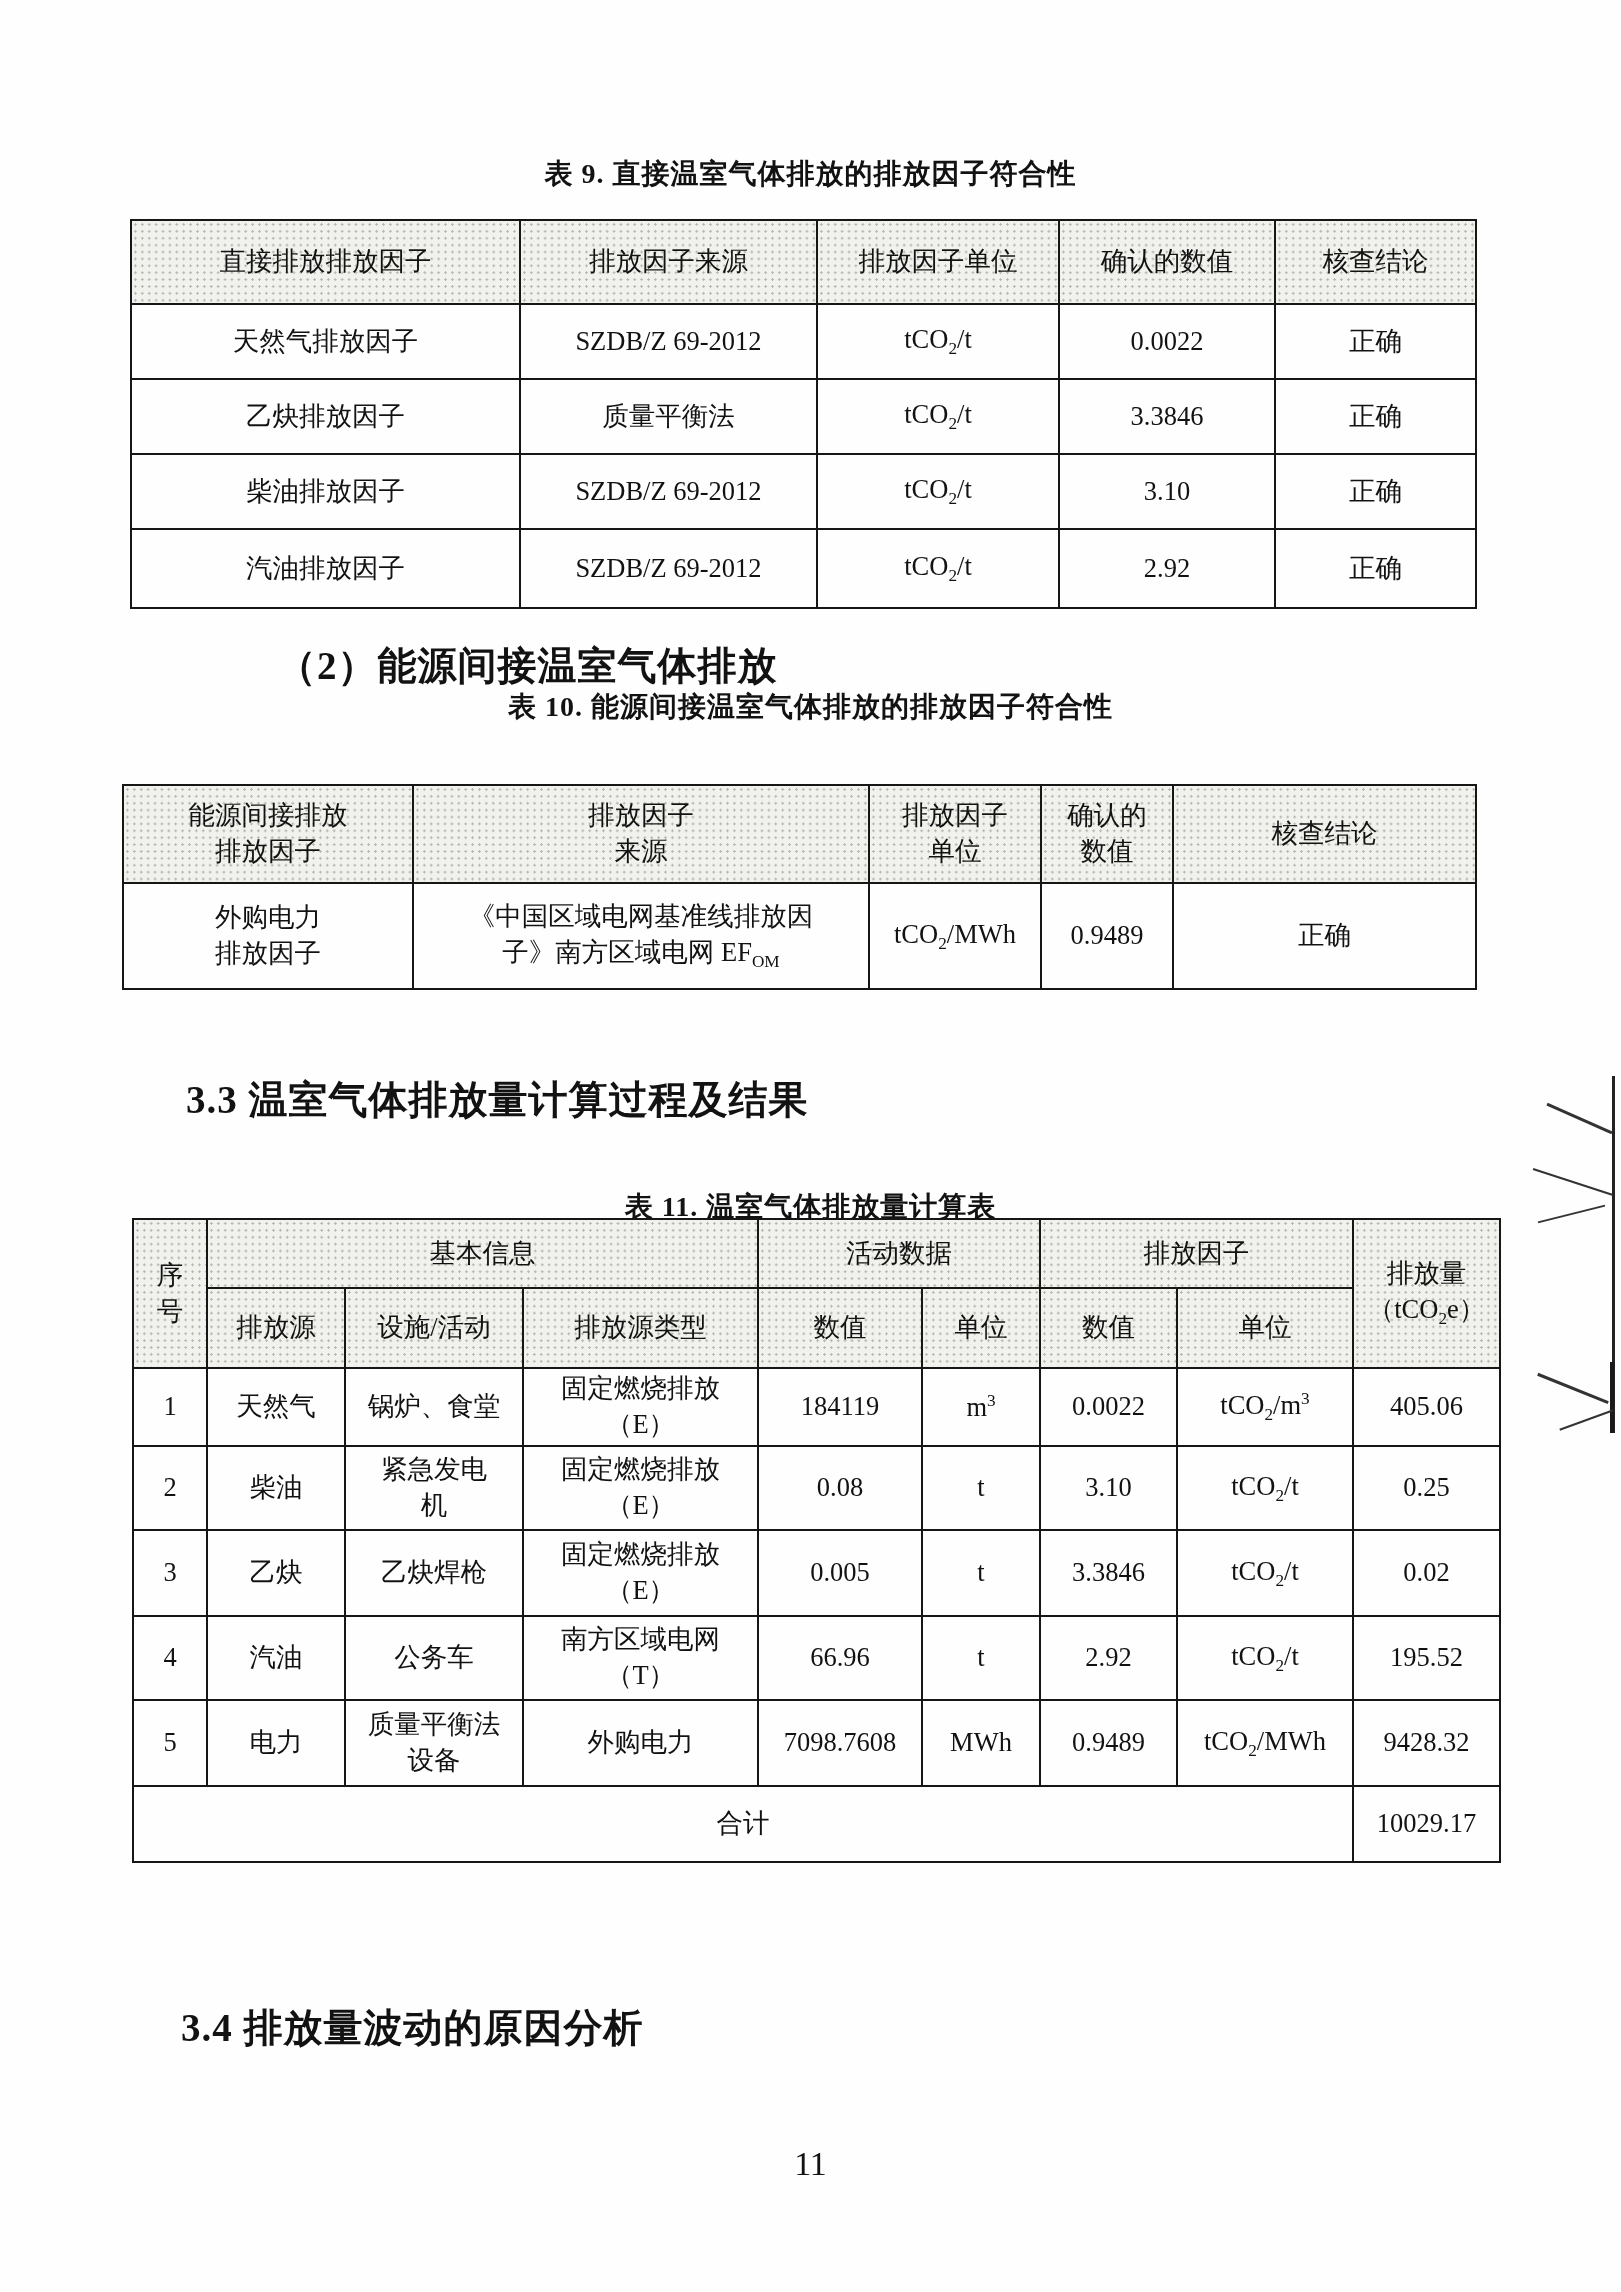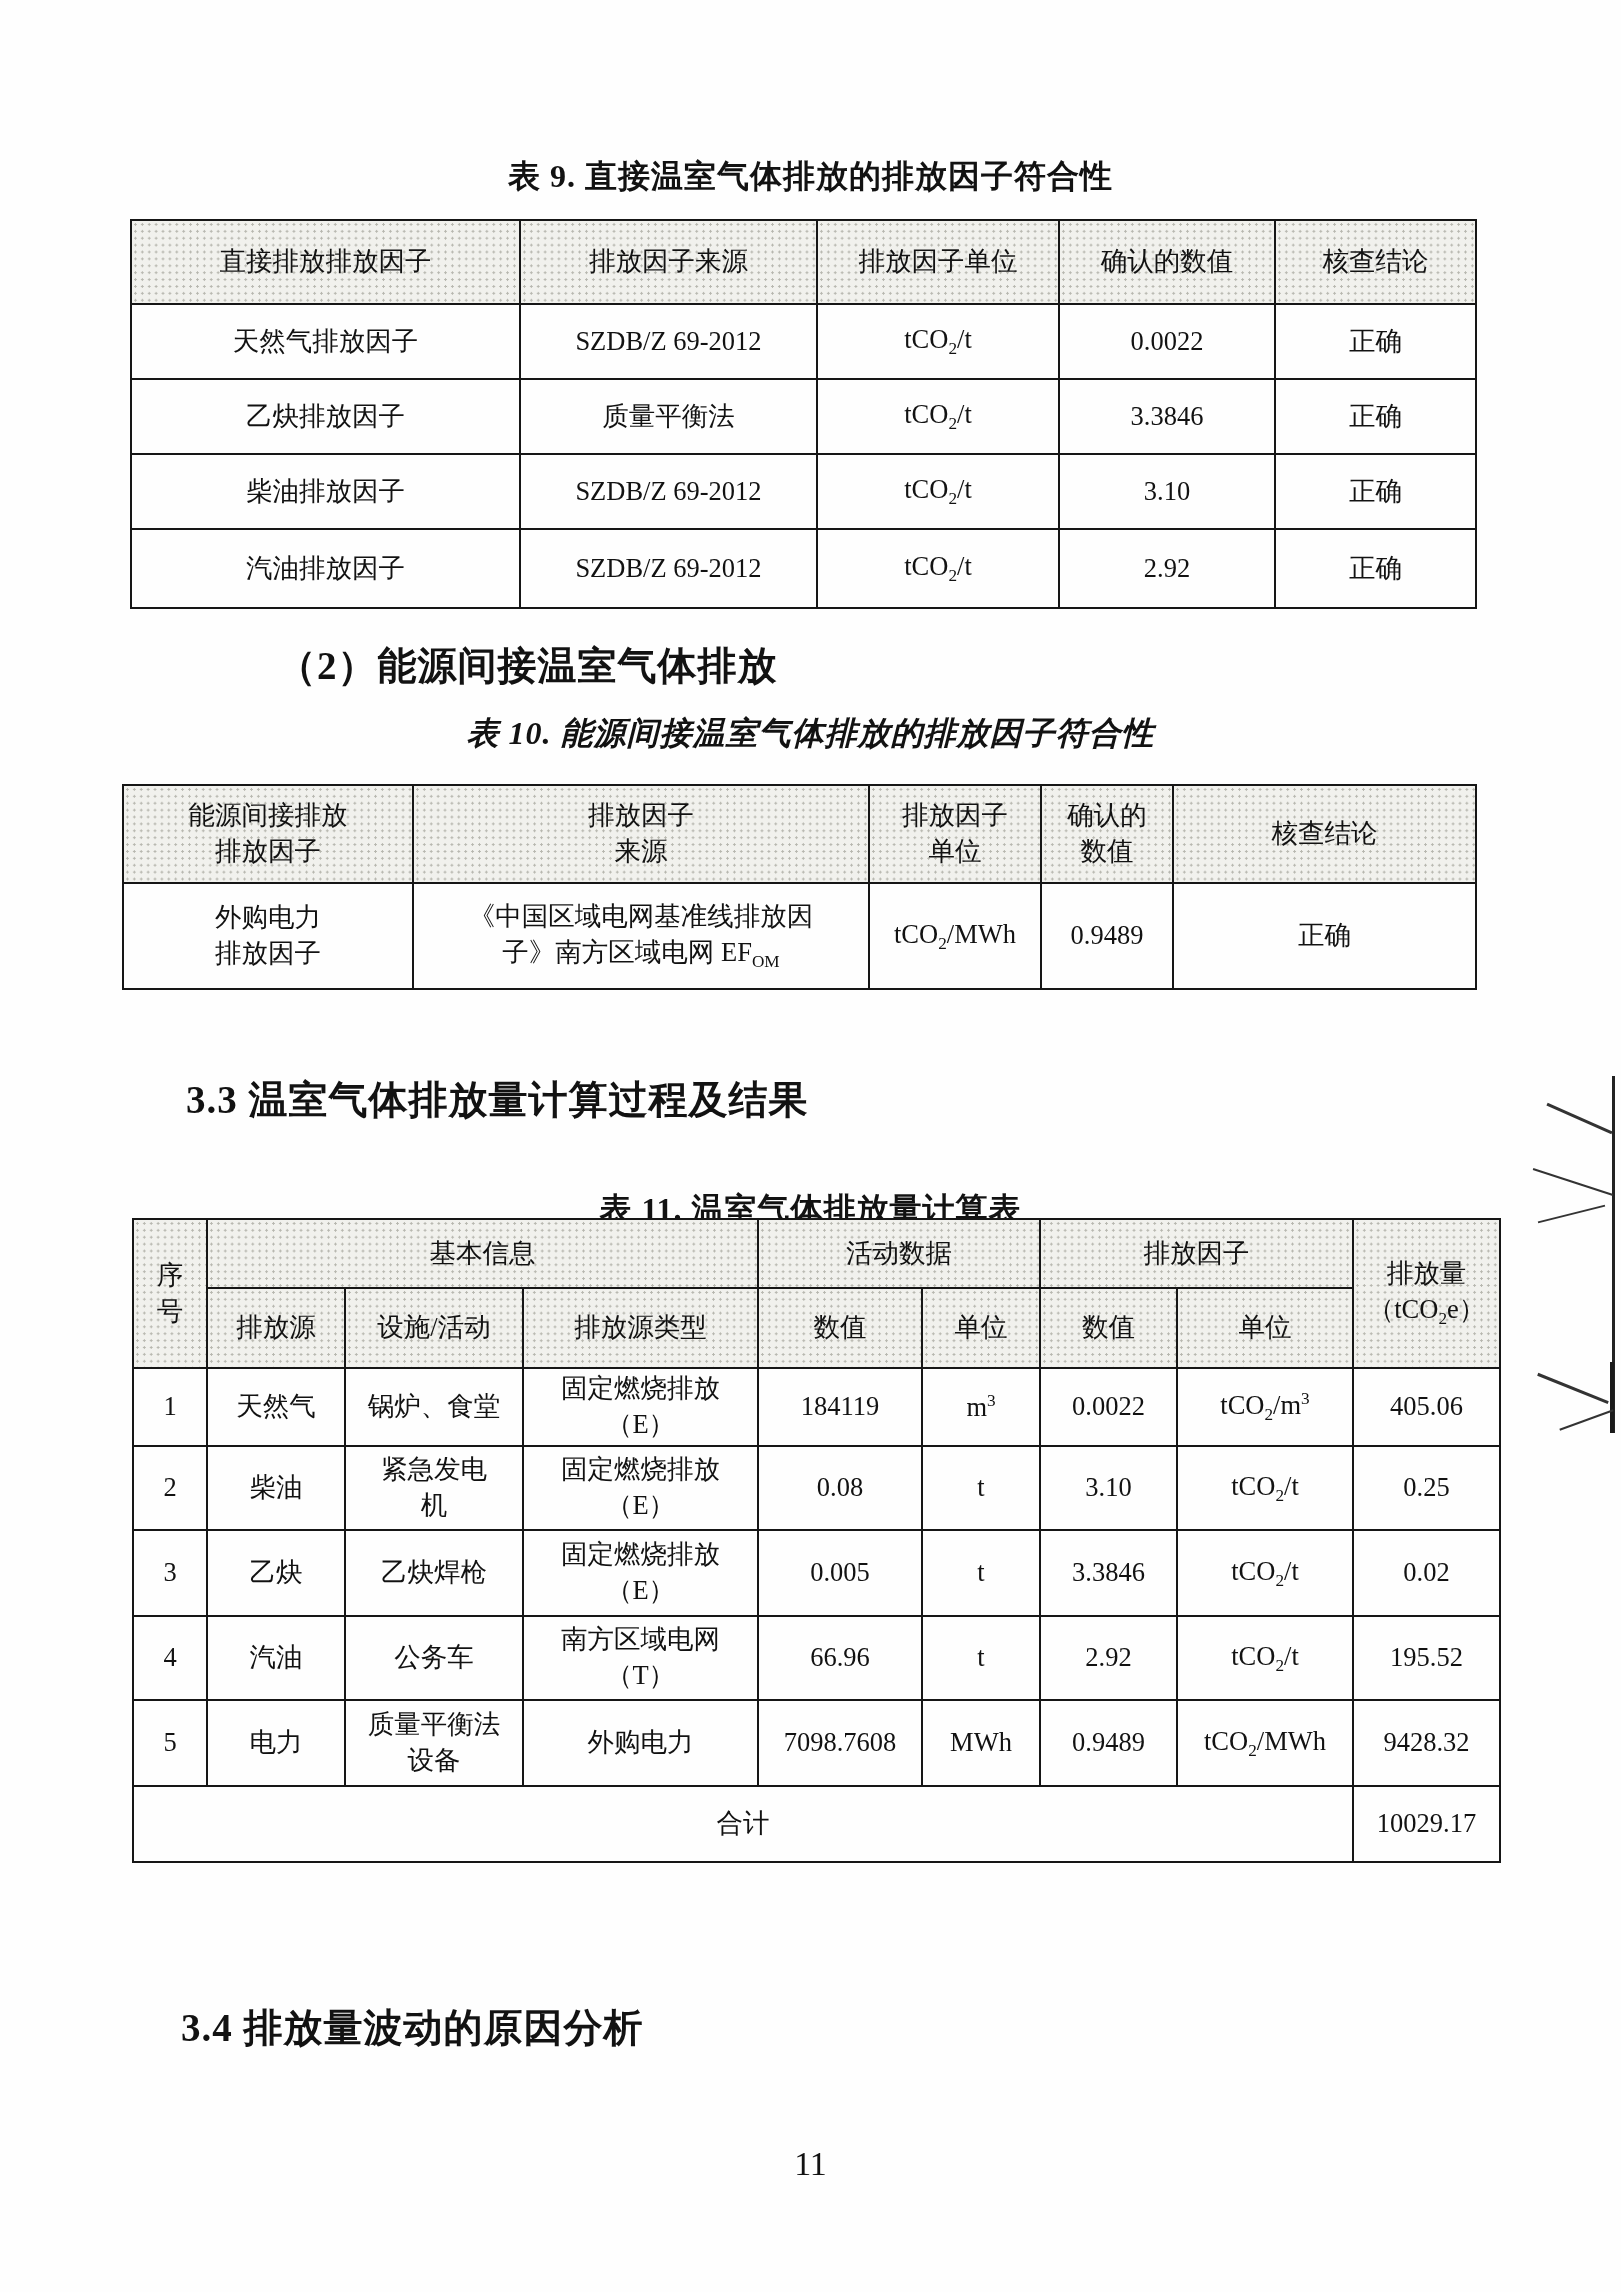--- a/index.html
+++ b/index.html
@@ -3,21 +3,21 @@
 <meta charset="utf-8">
 <style>
   html,body { margin:0; padding:0; background:#e8e8e8; }
   .page {
     position:relative; width:1621px; height:2293px; margin:0 auto;
     background:#fefefe; color:#121212; overflow:hidden;
     font-family:"Liberation Serif", serif;
   }
   .abs { position:absolute; }
   .tbl-title {
-    width:100%; text-align:center; font-weight:bold; font-size:32px;
+    width:100%; text-align:center; font-weight:bold; font-size:28px;
     letter-spacing:1px;
   }
   .heading { font-weight:bold; font-size:39px; letter-spacing:1px; }
   table { border-collapse:collapse; table-layout:fixed; border:2.9px solid #0c0c0c; }
   th, td {
     border:2px solid #161616; text-align:center; vertical-align:middle;
     font-size:26.5px; font-weight:normal; white-space:pre-line;
     line-height:1.35; padding:2px 3.9px; overflow:hidden;
   }
   .shaded {
@@ -90,21 +90,21 @@
         <td>SZDB/Z 69-2012</td>
         <td>tCO<sub>2</sub>/t</td>
         <td>2.92</td>
         <td>正确</td>
       </tr>
     </tbody>
   </table>
 
   <div class="abs heading" style="top:639px; left:277px;">（2）能源间接温室气体排放</div>
 
-  <div class="abs tbl-title" style="top:712px; left:0;font-style:italic;">表 10. 能源间接温室气体排放的排放因子符合性</div>
+  <div class="abs tbl-title" style="top:688px; left:0;">表 10. 能源间接温室气体排放的排放因子符合性</div>
 
   <table class="abs" style="top:784px; left:122px; width:1353px;">
     <colgroup>
       <col style="width:290px">
         <col style="width:456px">
         <col style="width:172px">
       <col style="width:132px">
         <col style="width:303px">
     </colgroup>
     <thead>

